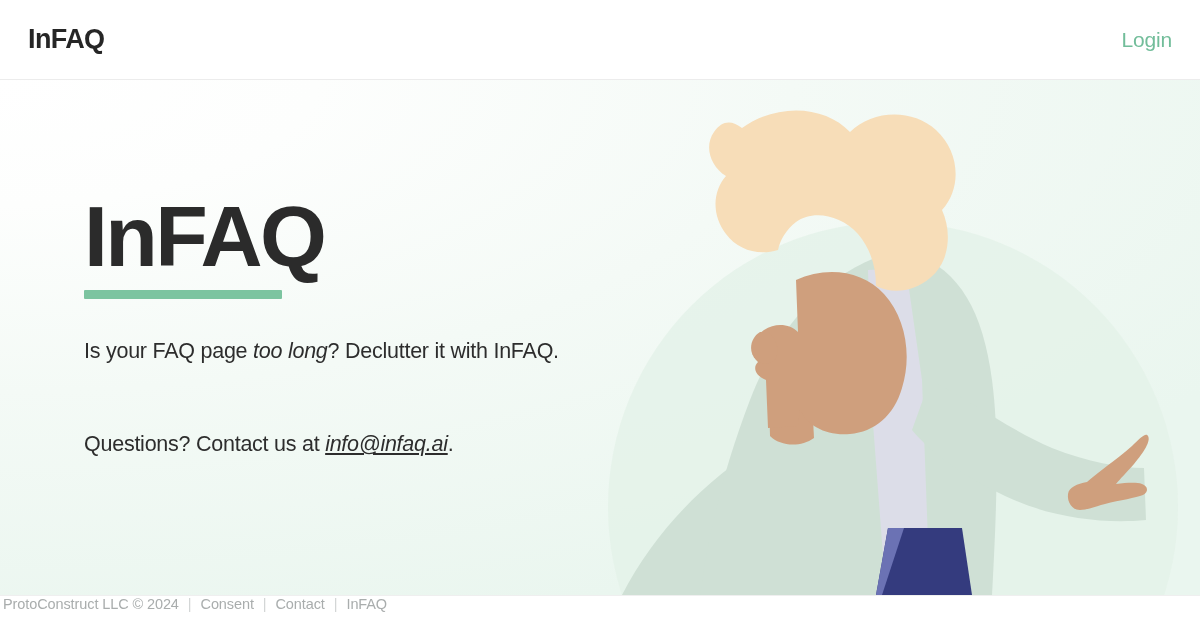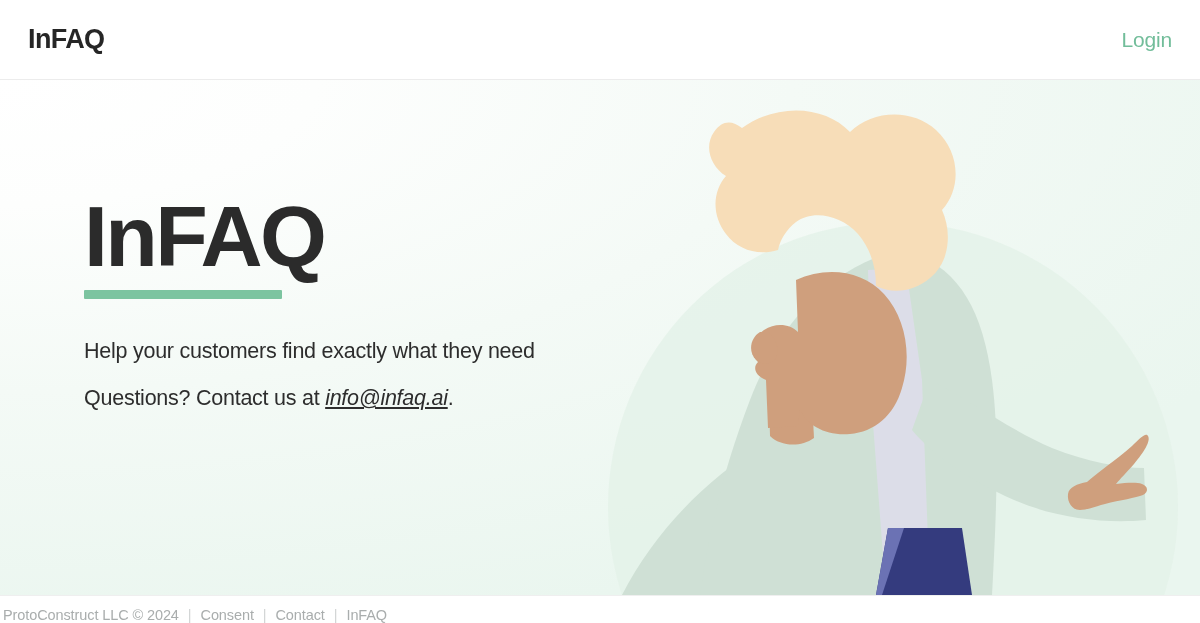--- a/index.html
+++ b/index.html
@@ -83,21 +83,21 @@
     font-style:italic; text-decoration:underline;
     color:#2d2d2d; cursor:pointer;
   }
 
   
   .footer {
     position:absolute; left:0; top:595px;
     width:1200px; height:28px;
     background:#ffffff;
     border-top:1px solid #efefef;
-    display:flex; align-items:flex-end;
+    display:flex; align-items:flex-start;
     padding-left:3px;
     z-index:6;
   }
   .footer-copy, .footer-link, .footer-sep {
     font-size:14.5px; color:#a9adad; letter-spacing:-0.1px;
   }
   .footer-link { text-decoration:none; cursor:pointer; }
   .footer-sep { margin:0 9px; color:#d2d5d5; }
 </style>
 </head>
@@ -165,21 +165,24 @@
     </div>
 
     <div class="hero-copy">
       <h1 class="headline">
         <span class="headline-line">InFAQ</span>
       </h1>
       <div class="headline-underline"></div>
 
       <div class="subcopy">
         <p class="sub-line">
-          <span>Help your customers find exactly what they need</span><br>
+          <span>Is your FAQ page </span><em>too long</em><span>? Declutter it with InFAQ.</span>
+        </p>
+        <p class="sub-line">
+          <br>
         </p>
         <p class="sub-line">
           <span>Questions? Contact us at </span><a class="email-link">info@infaq.ai</a><span>.</span>
         </p>
       </div>
 
     </div>
   </div>
 
   <div class="footer">

